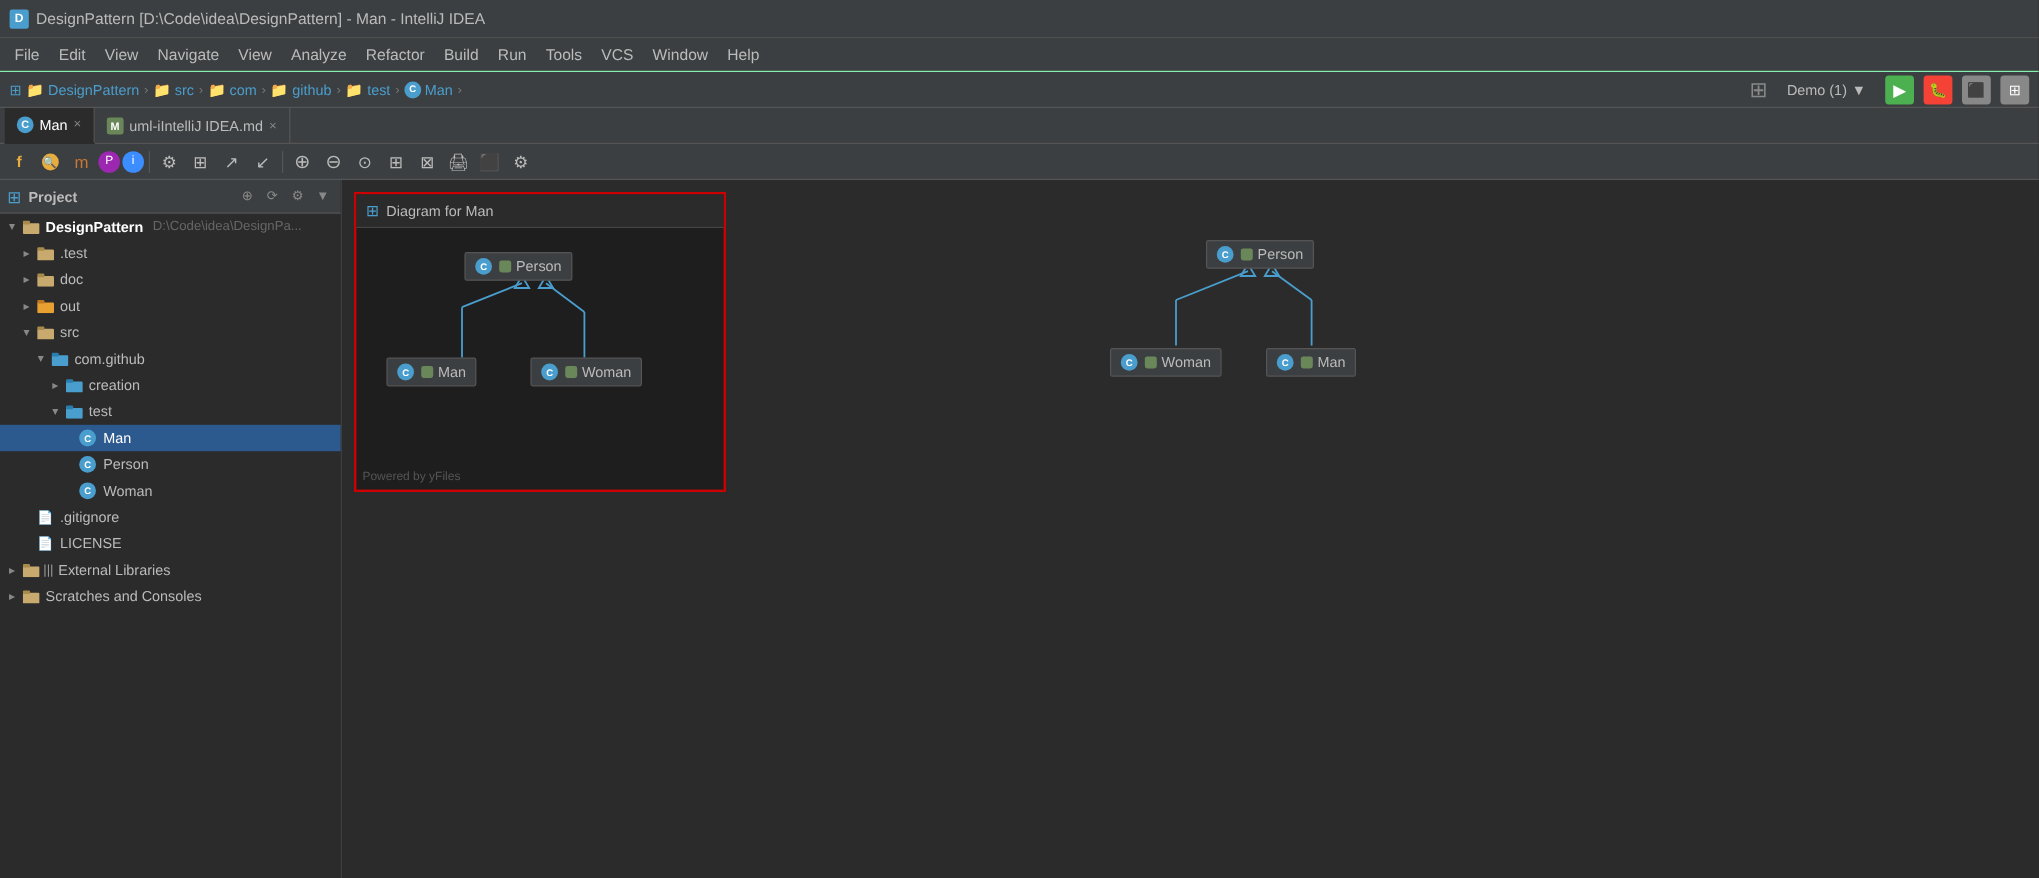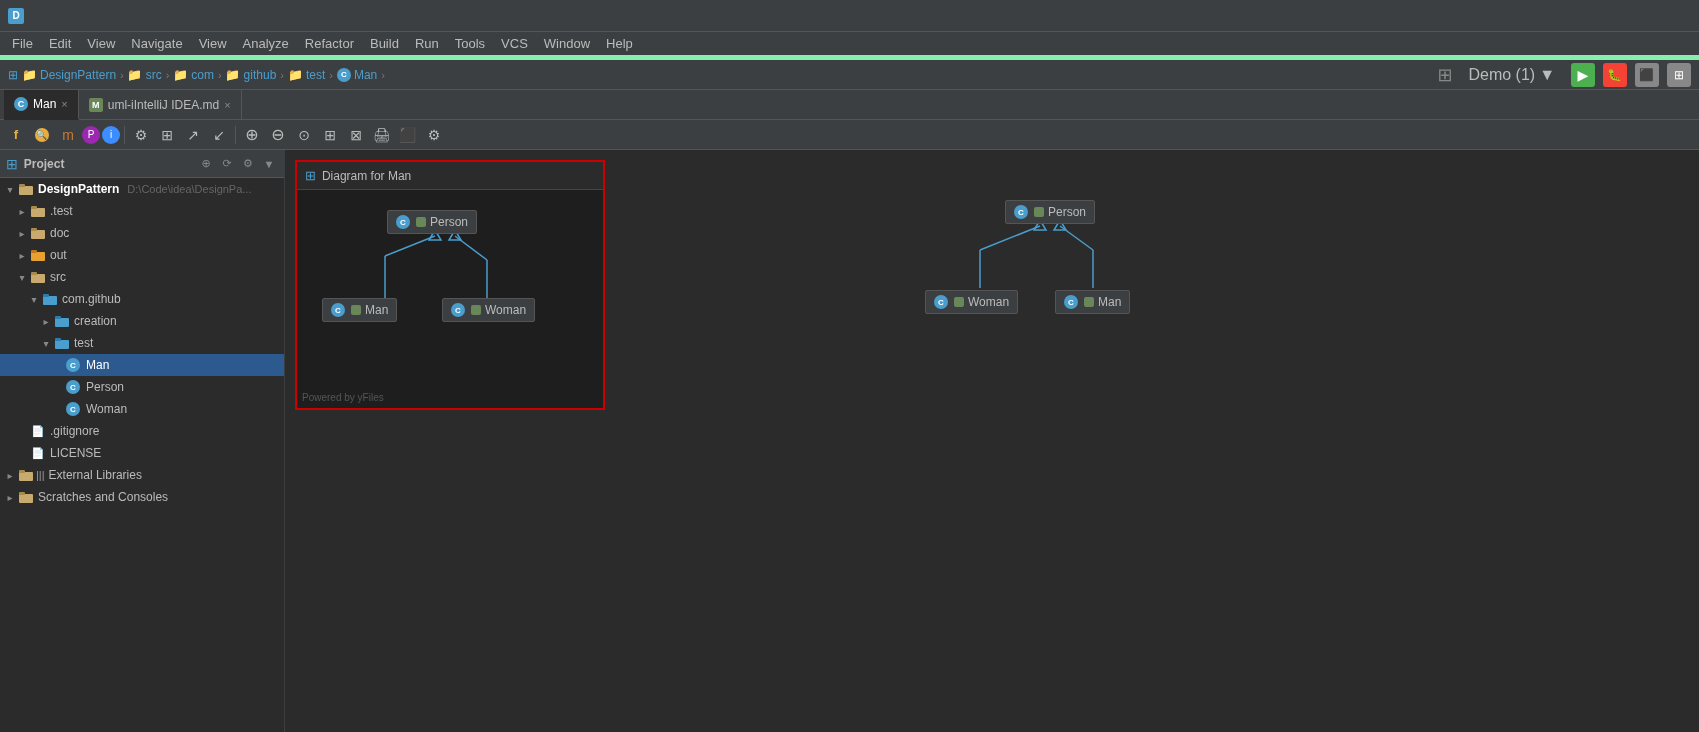--- a/index.html
+++ b/index.html
@@ -35,21 +35,21 @@
       font-size: 13px;
     }
 
     
     .menu-bar {
       height: 28px;
       background: #3c3f41;
       display: flex;
       align-items: center;
       padding: 0 4px;
-      border-bottom: 5px solid #86efac;
+      border-bottom: 1px solid #86efac;
     }
     .menu-item {
       padding: 4px 8px;
       color: #bbbbbb;
       cursor: pointer;
       border-radius: 3px;
       font-size: 13px;
     }
 
     
@@ -300,20 +300,21 @@
       width: 280px;
       height: 250px;
     }
 
   </style>
 </head>
 <body>
 
 <div class="title-bar">
   <div class="title-bar-icon">D</div>
+  <span class="title-bar-text">DesignPattern [D:\Code\idea\DesignPattern] - Man - IntelliJ IDEA</span>
 </div>
 
 <div class="menu-bar">
   <span class="menu-item">File</span>
   <span class="menu-item">Edit</span>
   <span class="menu-item">View</span>
   <span class="menu-item">Navigate</span>
   <span class="menu-item">View</span>
   <span class="menu-item">Analyze</span>
   <span class="menu-item">Refactor</span>
@@ -355,21 +356,21 @@
   </div>
   <span class="nav-arrow">›</span>
   <div class="nav-item">
     <div class="uml-node-icon" style="width:14px;height:14px;font-size:8px;">C</div>
     <span>Man</span>
   </div>
   <span class="nav-arrow">›</span>
 
   <div class="nav-right">
     <span style="color:#888; font-size:18px;">⊞</span>
-    <div style="background:#3c3f41; padding:2px 8px; border-radius:3px; font-size:16px; color:#bbbbbb; display:flex; align-items:center; gap:4px; cursor:pointer;">
+    <div style="background:#3c3f41; padding:2px 8px; border-radius:3px; font-size:12px; color:#bbbbbb; display:flex; align-items:center; gap:4px; cursor:pointer;">
       <span>Demo (1)</span>
       <span>▼</span>
     </div>
     <div class="run-btn">▶</div>
     <div style="width:24px;height:24px;background:#f44336;border-radius:3px;display:flex;align-items:center;justify-content:center;color:white;font-size:12px;cursor:pointer;">🐛</div>
     <div style="width:24px;height:24px;background:#888;border-radius:3px;display:flex;align-items:center;justify-content:center;color:white;font-size:12px;cursor:pointer;">⬛</div>
     <div style="width:24px;height:24px;background:#888;border-radius:3px;display:flex;align-items:center;justify-content:center;color:white;font-size:12px;cursor:pointer;">⊞</div>
   </div>
 </div>
 

